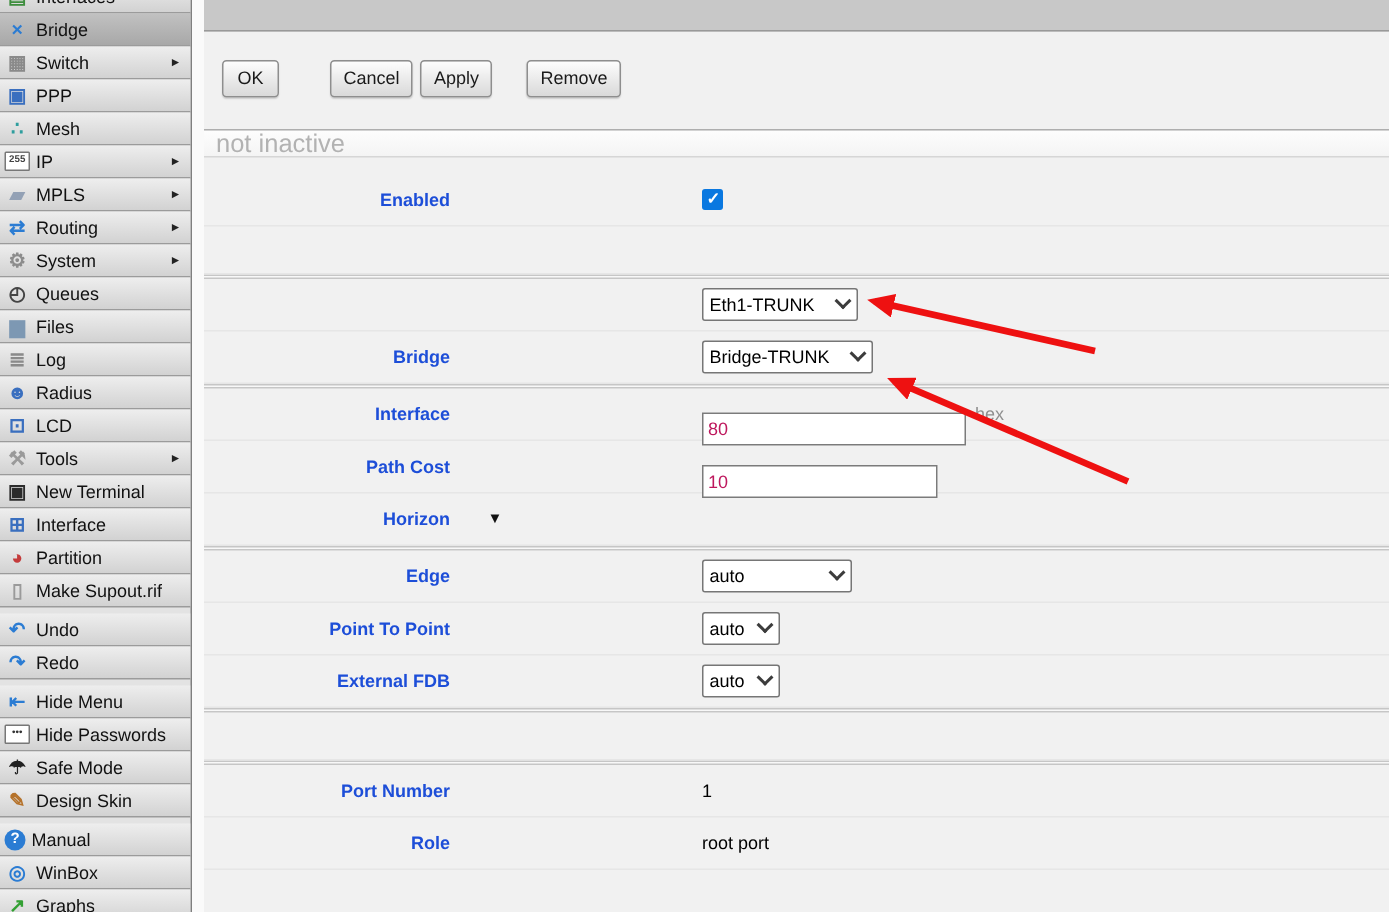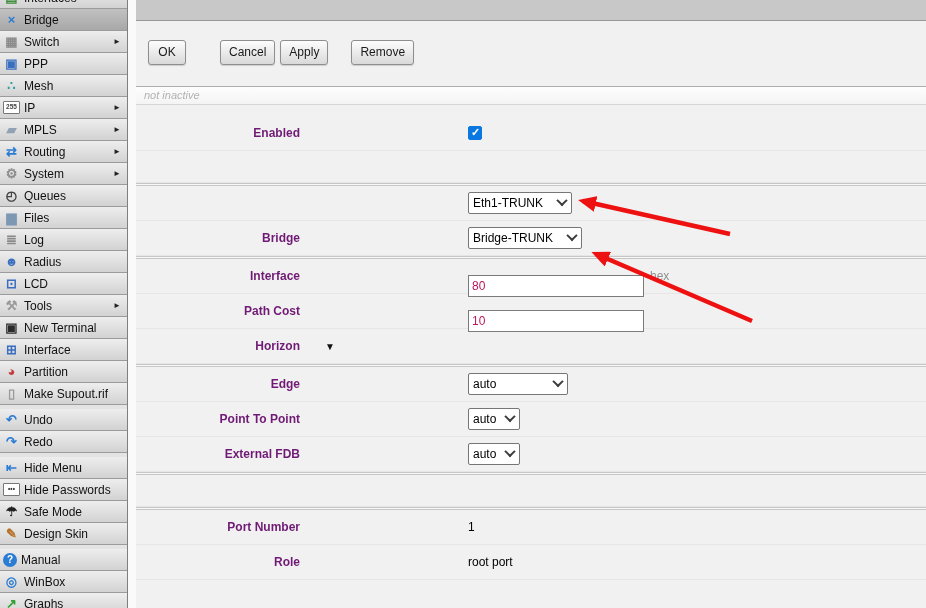--- a/index.html
+++ b/index.html
@@ -39,31 +39,31 @@
        border:1px solid #8e8e8e;border-radius:3px;
        box-shadow:0 1px 1px rgba(0,0,0,0.15);cursor:default;}
   .toolbar .btn:nth-child(1){min-width:38px;margin-right:34px;}
   .toolbar .btn:nth-child(2){min-width:46px;margin-right:5px;}
   .toolbar .btn:nth-child(3){min-width:45px;margin-right:23px;}
   .toolbar .btn:nth-child(4){min-width:52px;}
 
   .status-bar{position:absolute;top:86px;left:0;right:0;height:19px;box-sizing:border-box;
       background:linear-gradient(#fdfdfd,#f4f4f4);
       border-top:1px solid #aeaeae;border-bottom:1px solid #d6d6d6;
-      color:#b2b2b2;font-size:11px;line-height:17px;padding-left:8px;font-style:italic;}
+      color:#b2b2b2;font-size:17px;line-height:17px;padding-left:8px;}
 
   .form{position:absolute;top:105px;left:0;right:0;bottom:0;padding-top:11px;overflow:hidden;}
   .form-row{height:35px;box-sizing:border-box;position:relative;
             border-bottom:1px solid #e6e6e6;}
   .form-row.empty{height:32px;}
   .group-sep{height:3px;box-sizing:border-box;background:#f8f8f8;
              border-top:1px solid #c6c6c6;border-bottom:1px solid #c6c6c6;}
   .row-label{position:absolute;left:0;top:0;width:164px;height:100%;
              display:flex;align-items:center;justify-content:flex-end;
-             font-weight:bold;font-size:12px;color:#701a75;}
+             font-weight:bold;font-size:12px;color:#1d4ed8;}
   .row-control{position:absolute;left:332px;top:0;height:100%;
                display:flex;align-items:center;}
   .expander{position:absolute;left:189px;top:50%;transform:translateY(-50%);
             font-size:10px;color:#111;cursor:default;}
 
   .checkbox{width:14px;height:14px;box-sizing:border-box;border:1px solid #8a8a8a;
             background:#fff;border-radius:2px;position:relative;}
   .checkbox.checked{background:#0a78e0;border-color:#0a78e0;}
   .checkbox.checked::after{content:"\2713";color:#fff;position:absolute;left:2px;top:-1px;
             font-size:11px;font-weight:bold;}
@@ -256,21 +256,21 @@
         <div class="form-row">
           <div class="row-label">Interface</div>
           <div class="row-control">
             <input class="txt-input" type="text" value="80" style="width: 176px;">
             <span class="suffix">hex</span>
           </div>
         </div>
         <div class="form-row">
           <div class="row-label">Path Cost</div>
           <div class="row-control">
-            <input class="txt-input" type="text" value="10" style="width: 176px;">
+            <input class="txt-input" type="text" value="10" style="width: 157px;">
           </div>
         </div>
         <div class="form-row">
           <div class="row-label">Horizon</div>
           <span class="expander">▼</span>
         </div>
         <div class="group-sep"></div>
         <div class="form-row">
           <div class="row-label">Edge</div>
           <div class="row-control">

